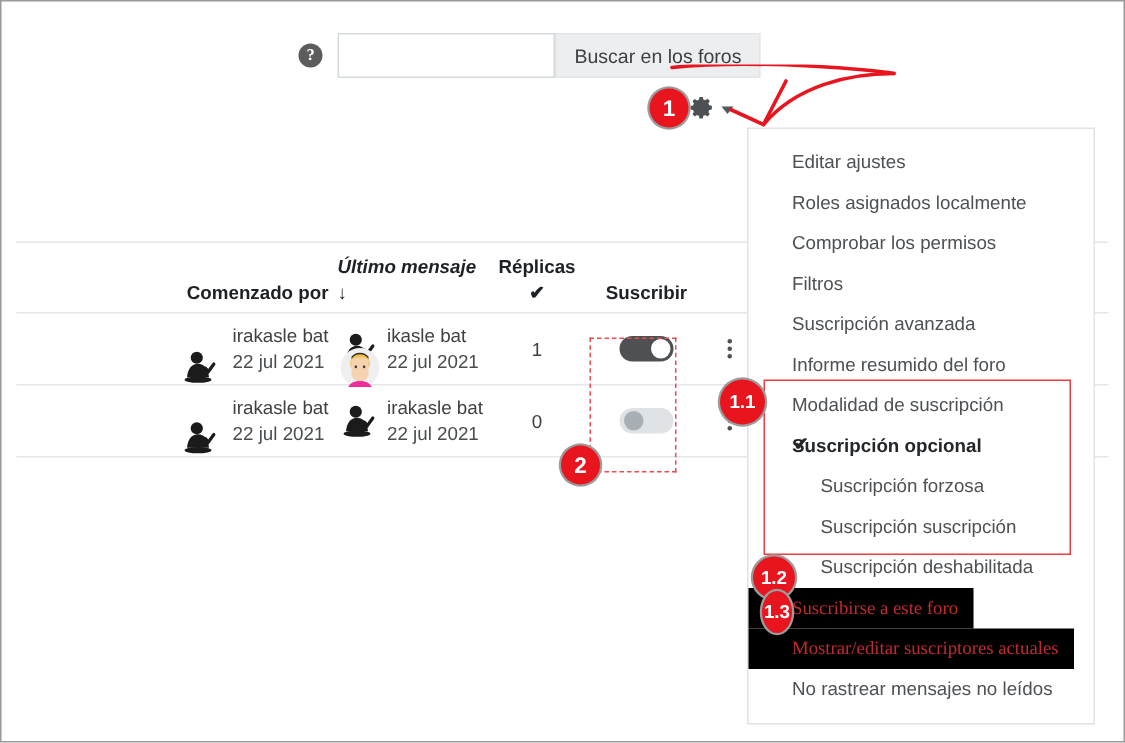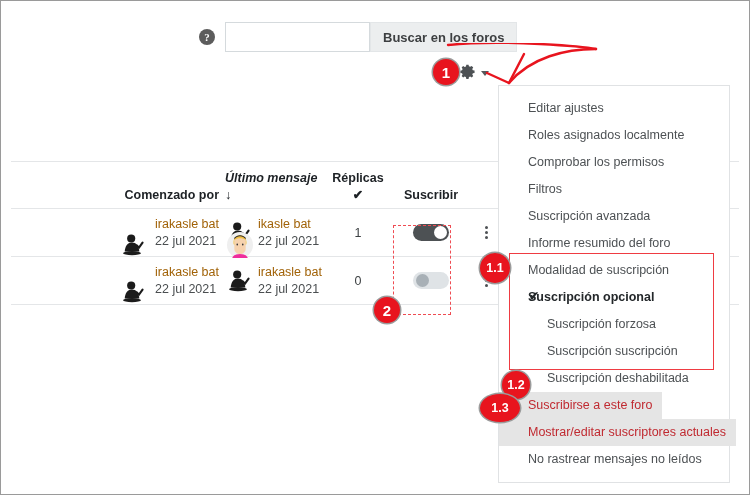--- a/index.html
+++ b/index.html
@@ -35,21 +35,20 @@
     border: 1px solid #d5dadd; background: #fff;
     outline: none; font-size: 12px; color: #333;
     padding: 0 6px; font-family: "Liberation Sans", sans-serif;
   }
   .search-btn {
     height: 30px; padding: 0 12px;
     background: #eceeef; border: 1px solid #e3e6e8;
     color: #3d3f41; font-size: 13px; cursor: pointer;
     font-family: "Liberation Sans", sans-serif;
     white-space: nowrap;
-    font-weight: bold;
   }
 
   
   .gear-wrap {
     position: absolute; left: 458px; top: 62px;
     display: flex; align-items: center; gap: 4px;
   }
   .gear-icon { width: 18px; height: 18px; display: block; }
   .caret-down {
     width: 0; height: 0;
@@ -84,21 +83,21 @@
     display: flex; align-items: center; height: 47px;
   }
   .cell { display: flex; align-items: center; font-size: 12.5px; color: #3d4143; }
   .c-started { width: 214px; justify-content: flex-end; padding-right: 6px; gap: 7px; }
   .c-last    { width: 100px; justify-content: flex-start; gap: 7px; }
   .c-rep     { width: 66px; justify-content: center; }
   .c-sub     { width: 80px; justify-content: center; }
   .c-more    { width: 30px; justify-content: center; }
   .c-tail    { flex: 1; }
   .who { line-height: 1.35; white-space: nowrap; }
-  .who .n { color: #a16207; }
+  .who .n { color: #404040; }
   .who .d { color: #4a4e50; }
 
   .avatar { width: 26px; height: 26px; flex: 0 0 26px; }
 
   .toggle {
     width: 36px; height: 17px; border-radius: 9px;
     position: relative; cursor: pointer;
   }
   .toggle.on  { background: #4d5154; }
   .toggle.off { background: #dfe3e6; }
@@ -129,21 +128,21 @@
   }
   .mi {
     font-size: 12.5px; color: #4d5154;
     padding: 6px 12px 6px 29px;
     white-space: nowrap; cursor: pointer;
     line-height: 1.2;
     position: relative;
   }
   .mi.bold { font-weight: bold; color: #23272a; }
   .mi.indent { padding-left: 48px; }
-  .mi.hl { background: #e5e5e5; color: #c02a31; display: inline-block; }
+  .mi.hl { background: #000000; color: #c02a31; display: inline-block; font-family: Liberation Serif, serif; }
   .mi .check {
     position: absolute; left: 30px; top: 5px;
     font-size: 12px; color: #23272a; font-weight: bold;
   }
   .hlrow { padding: 0 0 0 0; }
   .hlrow .mi.hl { margin: 0; padding: 6px 10px 6px 29px; }
 
   
   .red-box {
     position: absolute; left: 508px; top: 252px;
@@ -157,21 +156,21 @@
     background: #e8141e; color: #ffffff;
     display: flex; align-items: center; justify-content: center;
     font-weight: bold; font-family: "Liberation Sans", sans-serif;
     box-shadow: 0 0 0 1.5px #9b9b9b;
     z-index: 40;
   }
   .badge.b1 { left: 432px; top: 58px;  width: 26px; height: 26px; font-size: 15px; }
   .badge.b2 { left: 373px; top: 296px; width: 26px; height: 26px; font-size: 15px; }
   .badge.b11 { left: 479px; top: 252px; width: 30px; height: 30px; font-size: 12.5px; }
   .badge.b12 { left: 501px; top: 370px; width: 28px; height: 28px; font-size: 12.5px; }
-  .badge.b13 { left: 479px; top: 393px; width: 40px; height: 28px; font-size: 12.5px; }
+  .badge.b13 { left: 507px; top: 393px; width: 20px; height: 28px; font-size: 12.5px; }
 
   
   .arrow-svg {
     position: absolute; left: 445px; top: 42px;
     width: 160px; height: 50px; z-index: 30; pointer-events: none;
   }
 </style>
 </head>
 <body>
 

